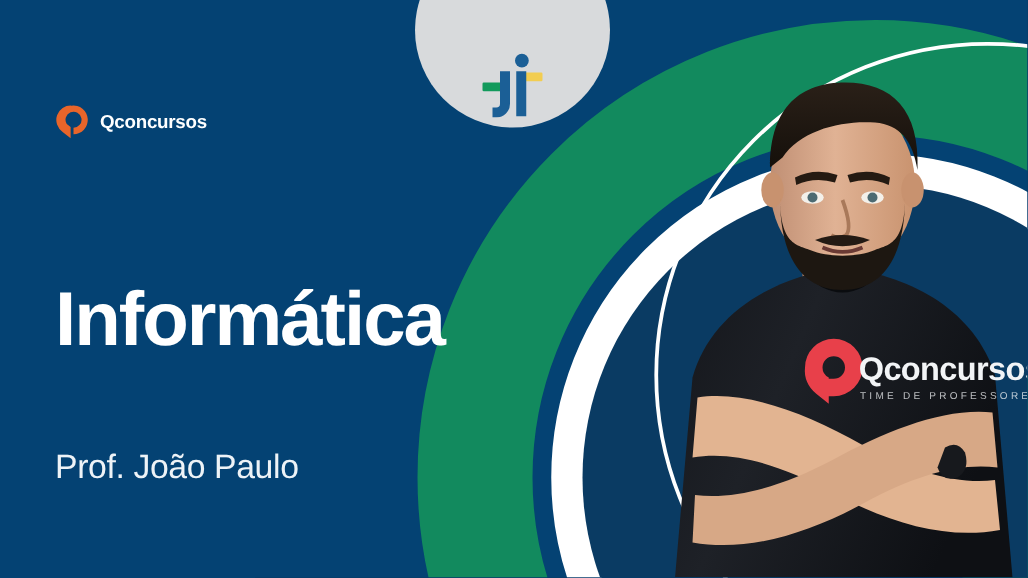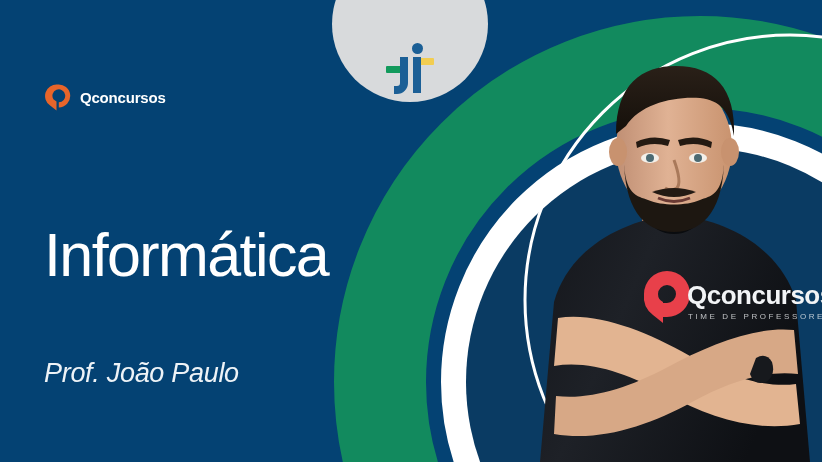--- a/index.html
+++ b/index.html
@@ -81,32 +81,31 @@
     font-weight: bold;
     letter-spacing: -0.6px;
     white-space: nowrap;
   }
   .subject-title {
     position: absolute;
     top: 220px;
     left: 0;
     color: #ffffff;
     font-size: 61px;
-    font-weight: normal;
+    font-weight: bold;
     letter-spacing: -1.6px;
     white-space: nowrap;
     text-align: right;
   }
   .professor {
     position: absolute;
     top: 358px;
     left: 0;
     color: #eef3f7;
     font-size: 27px;
-    font-style: italic;
     font-weight: normal;
     letter-spacing: -0.3px;
     white-space: nowrap;
   }
   
   .presenter {
     position: absolute;
     left: 524px;
     top: 0;
     width: 298px;

